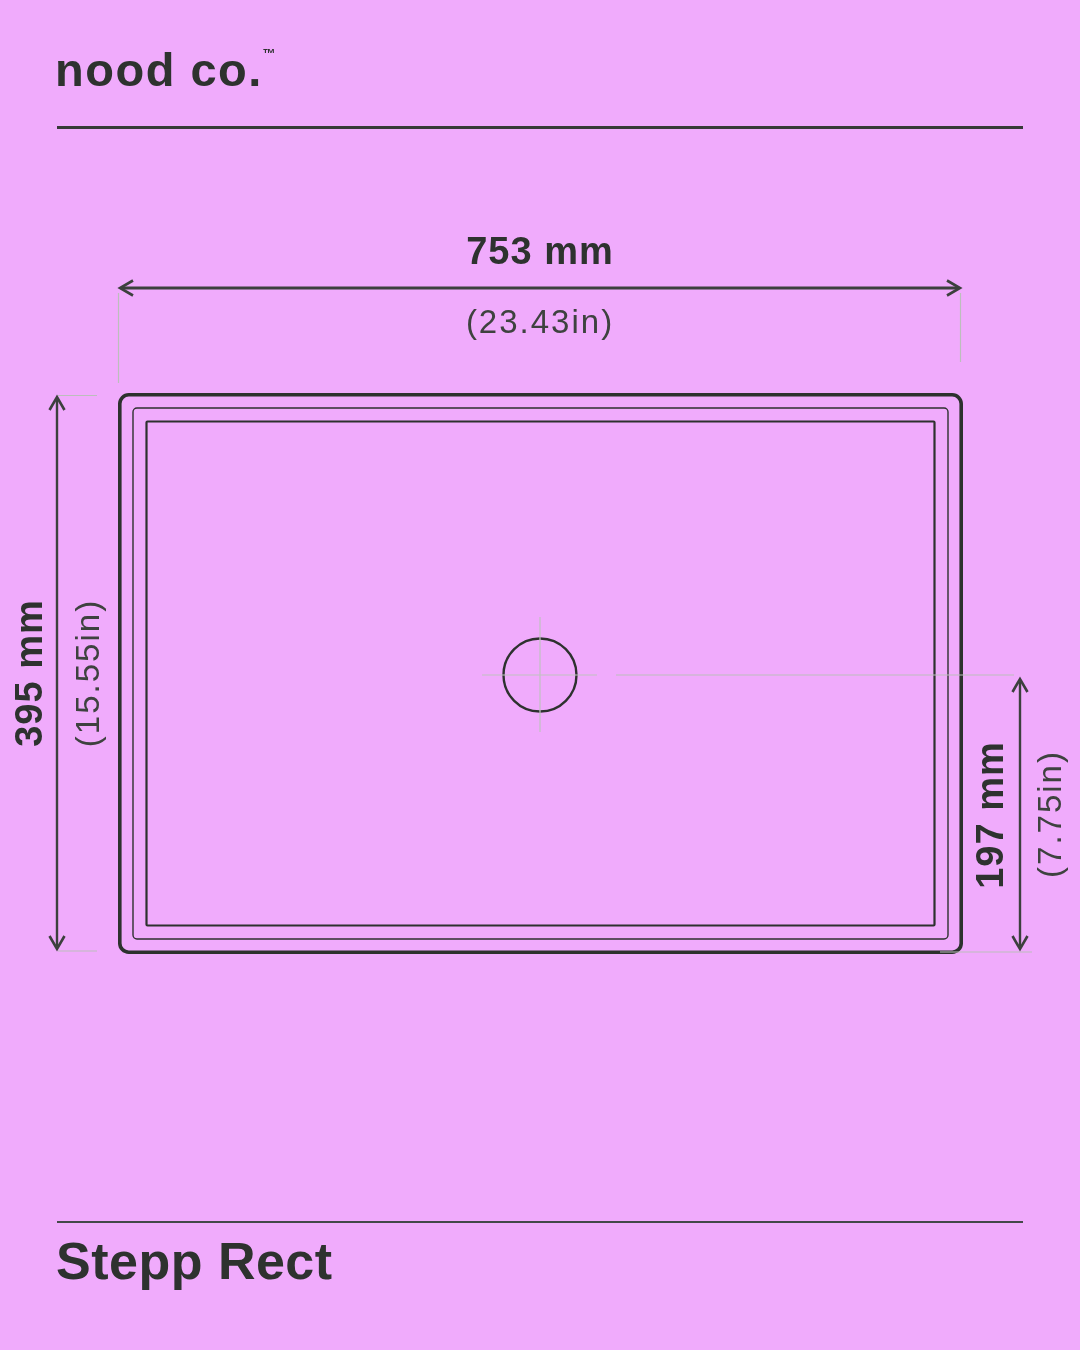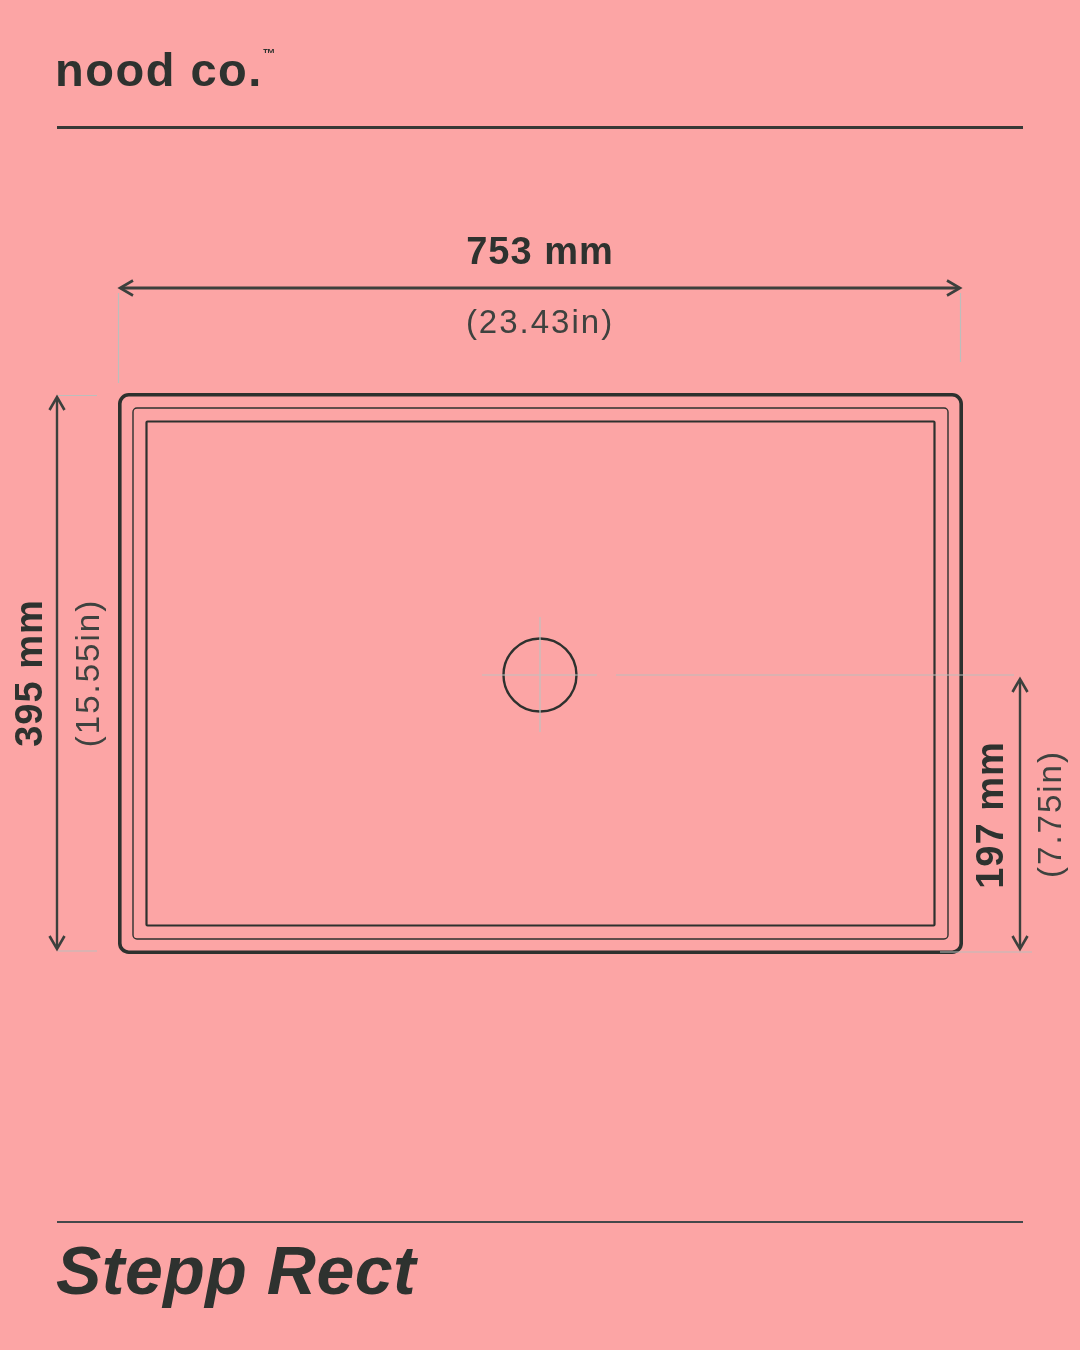--- a/index.html
+++ b/index.html
@@ -4,21 +4,21 @@
 <style>
   html, body {
     margin: 0;
     padding: 0;
     background: #ffffff;
   }
   .page {
     position: relative;
     width: 1080px;
     height: 1350px;
-    background: #fca5a5;
+    background: #f0abfc;
     font-family: "Liberation Sans", sans-serif;
     overflow: hidden;
   }
   
   .logo {
     position: absolute;
     left: 55px;
     top: 42px;
     font-size: 47px;
     font-weight: bold;
@@ -73,25 +73,24 @@
     left: 0;
     top: 0;
   }
 
   
   .product-title {
     position: absolute;
     left: 56px;
     top: 1231px;
     margin: 0;
-    font-size: 68px;
+    font-size: 52px;
     font-weight: bold;
     letter-spacing: 0.5px;
     color: #2e322f;
-    font-style: italic;
   }
 </style>
 </head>
 <body>
 
 <div class="page">
 
   <div class="logo"><span>nood co.</span><sup>™</sup></div>
   <div class="rule header-rule"></div>
 

